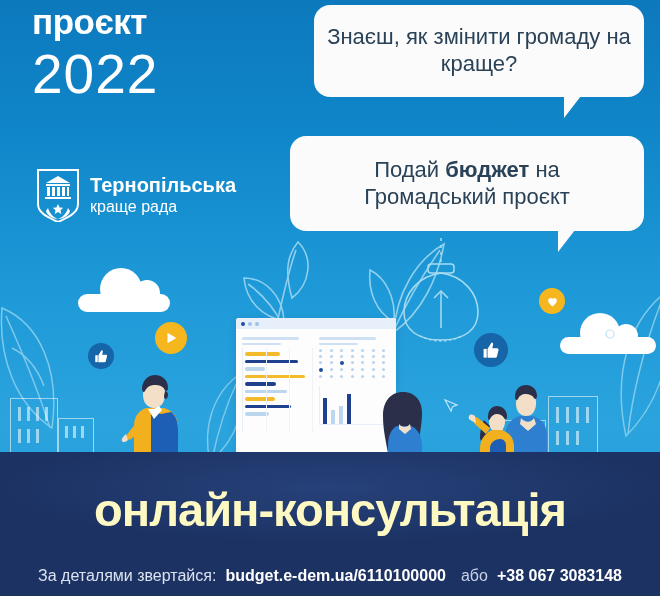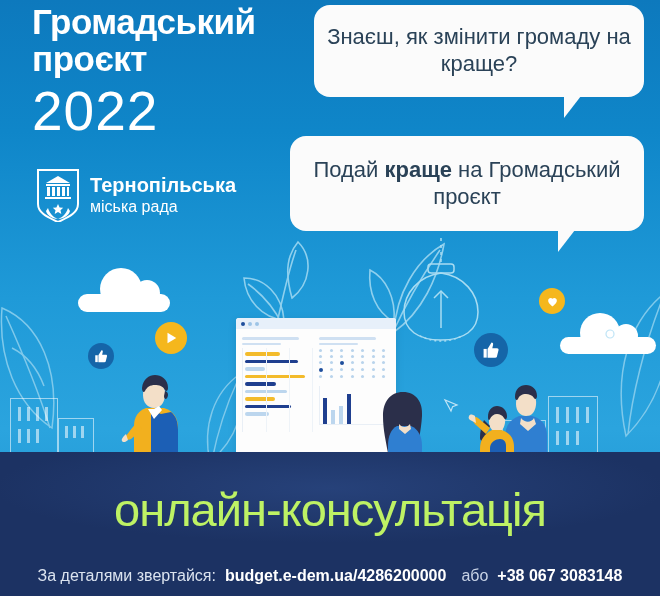--- a/index.html
+++ b/index.html
@@ -106,21 +106,21 @@
 
   
   #band{
     position:absolute;left:0;bottom:0;width:660px;height:144px;
     background:#1c3263;
   }
   #band .glow{position:absolute;left:0;right:0;top:0;height:90px;
     background:radial-gradient(ellipse at 50% 40%, rgba(47,78,140,.55) 0%, rgba(28,50,99,0) 72%);}
   #cta{
     position:absolute;left:0;right:0;top:30px;text-align:center;
-    color:#bef264;font-size:47px;font-weight:400;letter-spacing:-1px;
+    color:#fef9c3;font-size:47px;font-weight:700;letter-spacing:-1px;
     white-space:nowrap;
   }
   #contact{
     position:absolute;left:0;right:0;bottom:11px;
     color:#eef2f8;font-size:16px;white-space:nowrap;
     display:flex;align-items:baseline;justify-content:center;gap:9px;
     padding:0 8px;
   }
   #contact .lead{font-weight:400;color:#dbe3ef;}
   #contact .url{font-weight:700;color:#ffffff;}
@@ -355,21 +355,20 @@
     <path d="M33 40c6 0 9 5 8 11s-4 9-8 9-8-4-8-10 2-10 8-10z" fill="#f3dfc8"></path>
     <path d="M24 45c0-7 4-11 9-11s10 4 10 10c0 4-2 4-3 2-2-3-4-4-7-4-3 0-6 2-7 5-1 2-2 1-2-2z" fill="#2b2f4a"></path>
     <path d="M20 48c-3 6-4 12-4 18 0 3 3 4 4 1 2-5 4-9 6-13z" fill="#2b2f4a"></path>
     <path d="M28 58c-8 4-12 10-12 19v19h34V75c0-9-5-15-13-17z" fill="#f2b01e"></path>
     <path d="M26 56l-12-10c-2-2-5-1-5 2 0 2 1 3 3 5l10 9z" fill="#f2b01e"></path>
     <path d="M11 44c-3-2-5-2-6 0s0 4 3 5l4 2z" fill="#f3dfc8"></path>
     <path d="M26 86h16v-12c0-4-2-7-6-7s-10 3-10 9z" fill="#1c5fb5"></path>
   </svg>
 
   <div id="headline">
-    <div class="l1">Громадський</div>
     <div class="l1">проєкт</div>
     <div class="year">2022</div>
   </div>
 
   <div id="logo">
     <svg id="crest" viewBox="0 0 44 54">
       <path d="M2 2h40v34c0 10-12 14-20 18C14 50 2 46 2 36z" fill="none" stroke="#ffffff" stroke-width="2"></path>
       <path d="M22 8l12 7H10z" fill="#fff"></path>
       <rect x="10" y="16" width="24" height="2" fill="#fff"></rect>
       <rect x="11" y="19" width="3" height="9" fill="#fff"></rect>
@@ -377,38 +376,38 @@
       <rect x="21" y="19" width="3" height="9" fill="#fff"></rect>
       <rect x="26" y="19" width="3" height="9" fill="#fff"></rect>
       <rect x="31" y="19" width="2" height="9" fill="#fff"></rect>
       <rect x="9" y="29" width="26" height="2" fill="#fff"></rect>
       <path d="M22 36l1.6 3.4 3.6.4-2.7 2.5.8 3.6-3.3-1.9-3.3 1.9.8-3.6-2.7-2.5 3.6-.4z" fill="#fff"></path>
       <path d="M12 40c2 7 7 10 10 11-6 0-11-4-12-8z" fill="#fff"></path>
       <path d="M32 40c-2 7-7 10-10 11 6 0 11-4 12-8z" fill="#fff"></path>
     </svg>
     <div class="ltxt">
       <div class="a">Тернопільська</div>
-      <div class="b">міська рада</div>
+      <div class="b">краще рада</div>
     </div>
   </div>
 
   <div class="bubble" id="bubble1">
     <span>Знаєш, як змінити громаду на краще?</span>
     <span class="tail"></span>
   </div>
 
   <div class="bubble" id="bubble2">
-    <span><span>Подай </span><b>краще</b><span> на Громадський проєкт</span></span>
+    <span><span>Подай </span><b>бюджет</b><span> на Громадський проєкт</span></span>
     <span class="tail"></span>
   </div>
 
   <div id="band">
     <div class="glow"></div>
     <div id="cta">онлайн-консультація</div>
     <div id="contact">
       <span class="lead">За деталями звертайся:</span>
-      <span class="url">budget.e-dem.ua/4286200000</span>
+      <span class="url">budget.e-dem.ua/6110100000</span>
       <span class="or">або</span>
       <span class="tel">+38 067 3083148</span>
     </div>
   </div>
 
 </div>
 
 </body></html>

